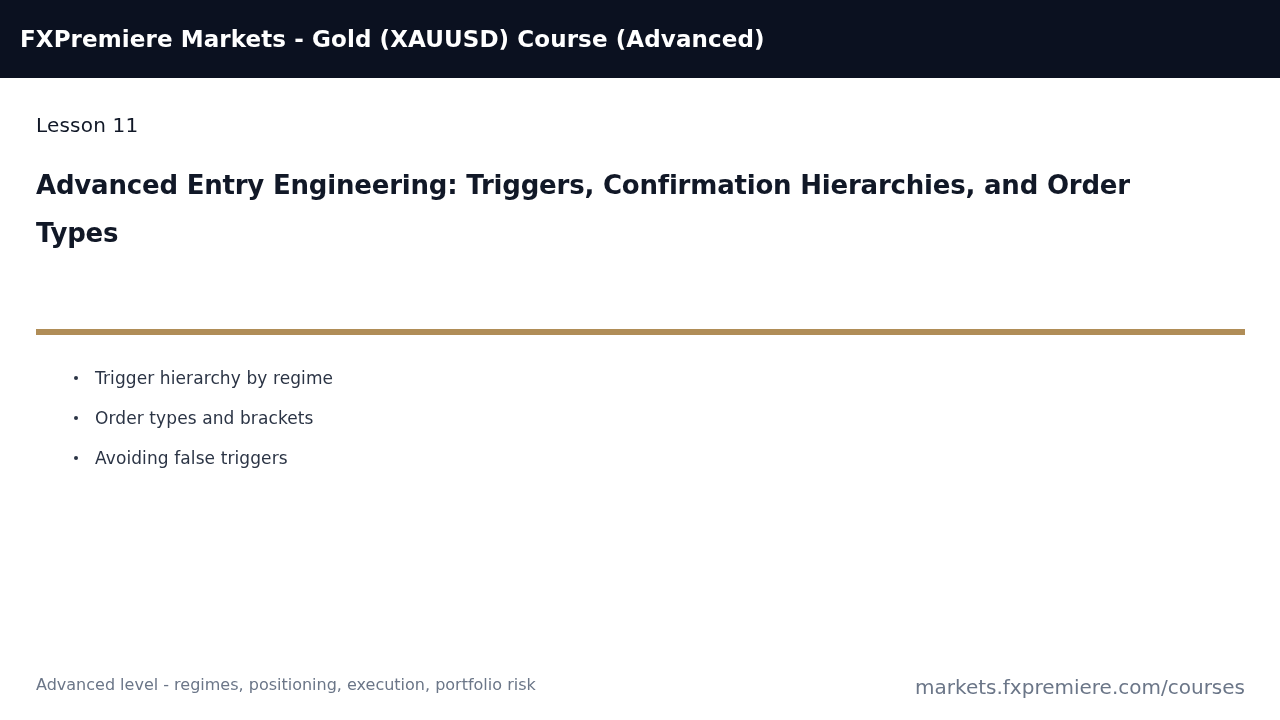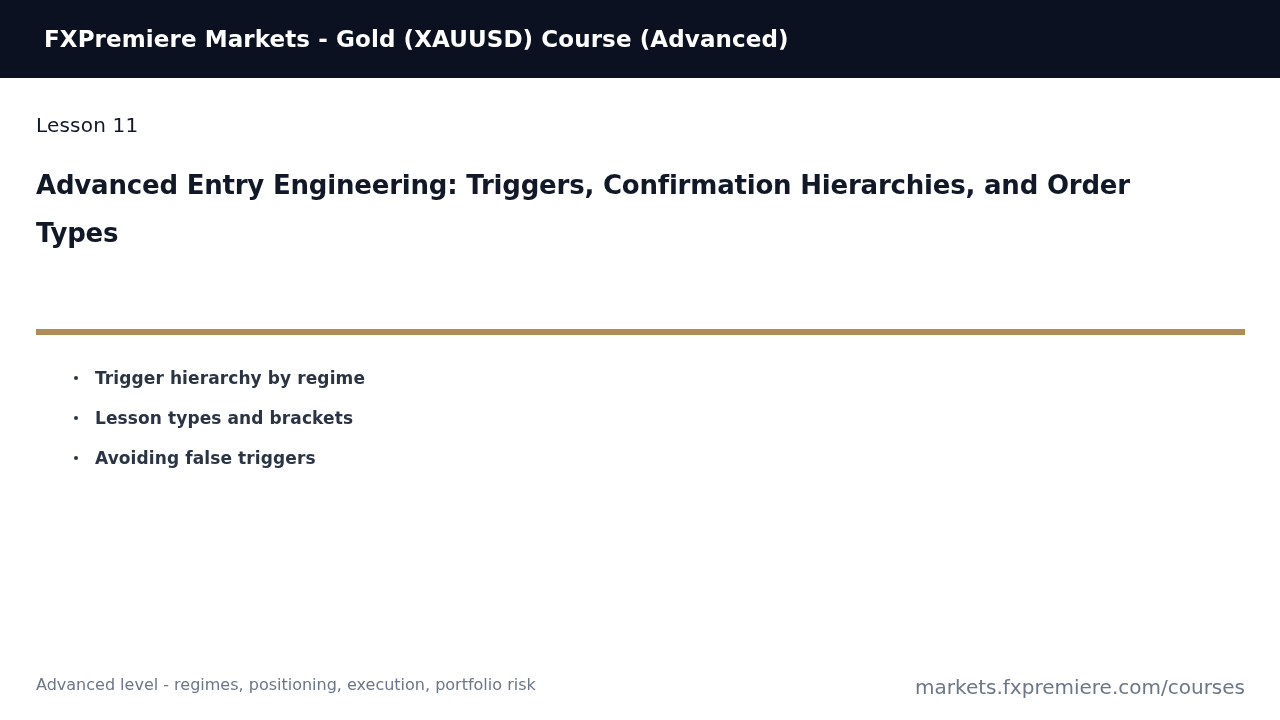--- a/index.html
+++ b/index.html
@@ -28,21 +28,21 @@
     position: absolute;
     top: 0;
     left: 0;
     width: 1280px;
     height: 78px;
     background: #0b1120;
     display: flex;
     align-items: center;
   }
   .topbar-title {
-    margin-left: 44px;
+    margin-left: 20px;
     color: #ffffff;
     font-family: "DejaVu Sans", sans-serif;
     font-size: 23px;
     font-weight: 700;
     letter-spacing: 0.1px;
     white-space: nowrap;
   }
 
   
   .content {
@@ -93,21 +93,21 @@
     padding: 0;
     list-style: none;
   }
   .bullet-item {
     position: relative;
     padding-left: 59px;
     height: 40px;
     line-height: 40px;
     color: #2b3445;
     font-size: 17px;
-    font-weight: 700;
+    font-weight: 400;
     letter-spacing: 0.1px;
   }
   .bullet-dot {
     position: absolute;
     left: 38px;
     top: 18px;
     width: 4px;
     height: 4px;
     background: #2b3445;
     border-radius: 50%;
@@ -149,21 +149,21 @@
 
     <div class="gold-rule"></div>
 
     <ul class="bullet-list">
       <li class="bullet-item">
         <span class="bullet-dot"></span>
         <span>Trigger hierarchy by regime</span>
       </li>
       <li class="bullet-item">
         <span class="bullet-dot"></span>
-        <span>Lesson types and brackets</span>
+        <span>Order types and brackets</span>
       </li>
       <li class="bullet-item">
         <span class="bullet-dot"></span>
         <span>Avoiding false triggers</span>
       </li>
     </ul>
 
   </div>
 
   <div class="footer-left">Advanced level - regimes, positioning, execution, portfolio risk</div>

